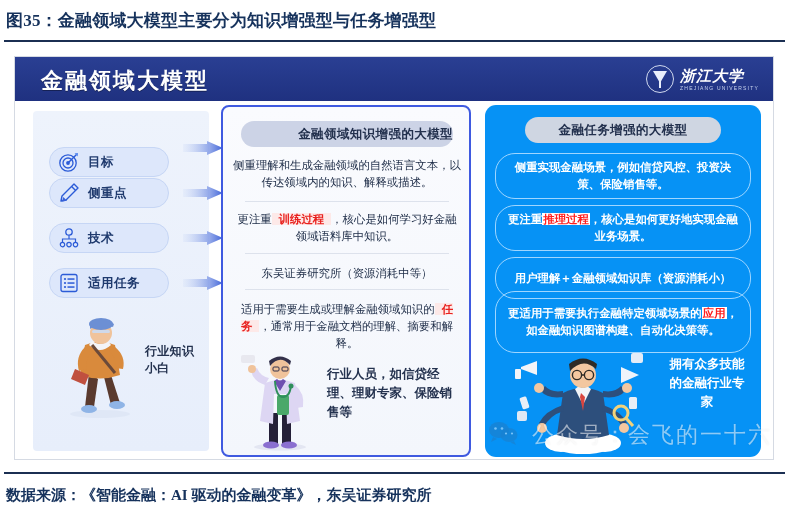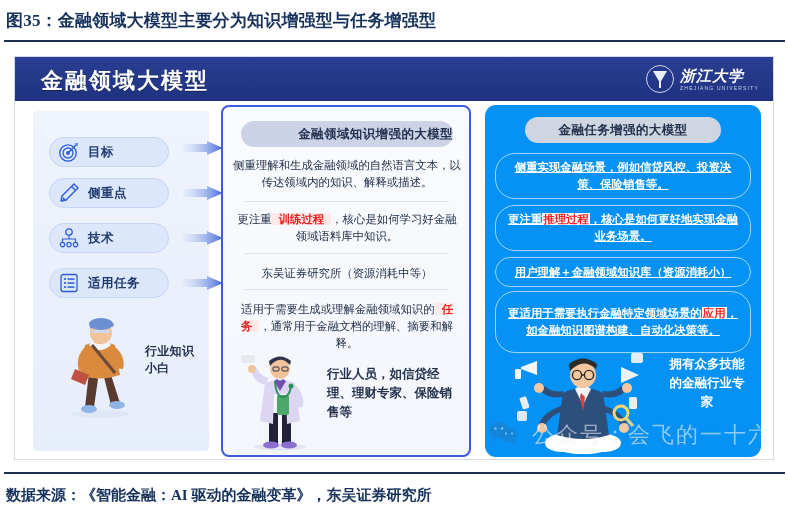--- a/index.html
+++ b/index.html
@@ -98,21 +98,21 @@
   }
   .rt-head{
     position:absolute;left:40px;top:12px;width:196px;height:26px;border-radius:14px;
     background:#cfd6e2;display:flex;align-items:center;justify-content:center;
   }
   .rt-head span{font-size:12.5px;font-weight:bold;color:#23314e;letter-spacing:.4px;}
   .rt-card{
     position:absolute;left:10px;width:256px;box-sizing:border-box;
     border:1.4px solid #9fd6ff;border-radius:20px;
     display:flex;align-items:center;justify-content:center;text-align:center;
-    font-size:11.4px;font-weight:bold;color:#ffffff;line-height:17px;padding:14px 10px;text-decoration:underline;
+    font-size:11.4px;font-weight:bold;color:#ffffff;line-height:17px;padding:20px 10px;
   }
   .hl-red2{color:#ff1f1f;background:#ffffff;font-weight:bold;padding:0 1px;}
   .rt-art{position:absolute;left:18px;top:238px;width:160px;height:112px;}
   .rt-lbl{position:absolute;left:182px;top:250px;width:80px;text-align:center;
     font-size:12.5px;font-weight:bold;color:#ffffff;line-height:19px;}
   
   .wm{
     position:absolute;left:488px;top:418px;width:300px;height:34px;
     display:flex;align-items:center;gap:14px;pointer-events:none;
   }
@@ -136,21 +136,21 @@
         <span class="logo-cn">浙江大学</span>
         <span class="logo-en">ZHEJIANG UNIVERSITY</span>
       </div>
     </div>
   </div>
 
   <div class="body">
 
     <div class="col-left">
 
-      <div class="pill" style="top:26px;align-items:center;">
+      <div class="pill" style="top:36px;align-items:center;">
         <span class="pill-ico">
           <svg width="22" height="22" viewBox="0 0 22 22">
             <circle cx="10" cy="12" r="8.2" fill="none" stroke="#2b5bd7" stroke-width="1.3"></circle>
             <circle cx="10" cy="12" r="5" fill="none" stroke="#2b5bd7" stroke-width="1.3"></circle>
             <circle cx="10" cy="12" r="1.9" fill="#2b5bd7"></circle>
             <path d="M10 12 L19 3" stroke="#2b5bd7" stroke-width="1.4" fill="none"></path>
             <path d="M16.5 2.2 L20 2 L19.8 5.5 Z" fill="#5b8bf0"></path>
           </svg>
         </span>
         <span class="pill-lbl">目标</span>

